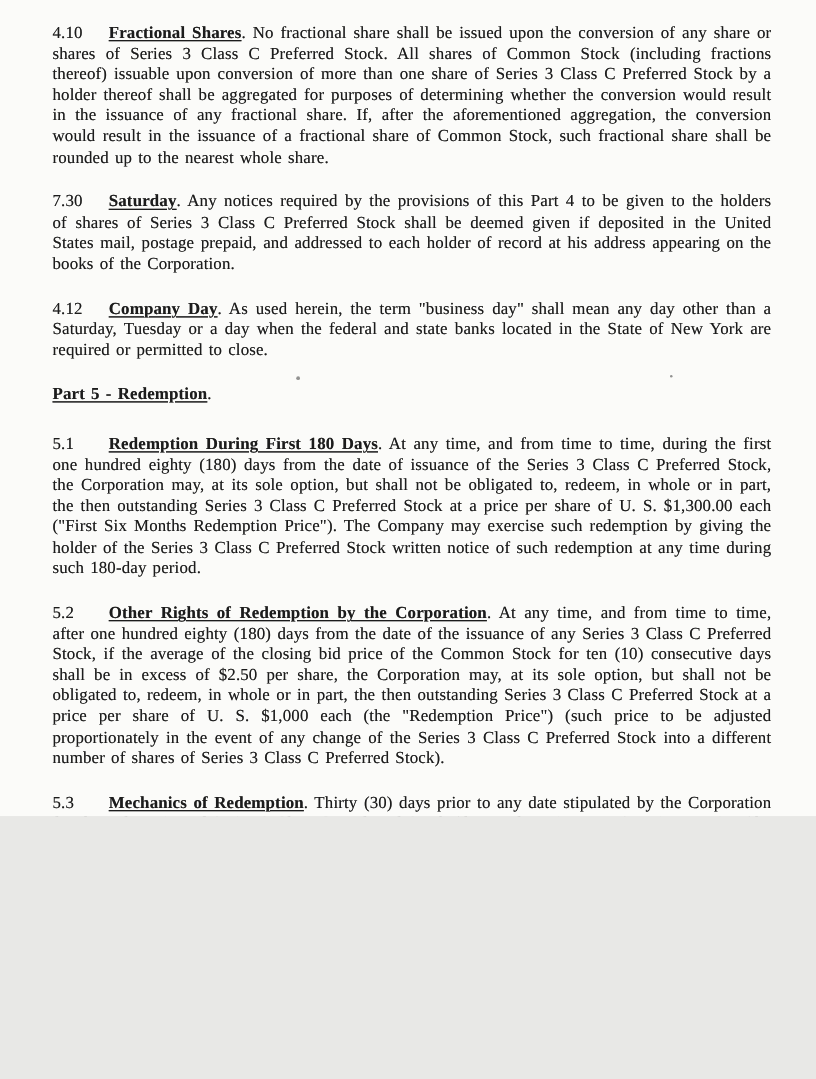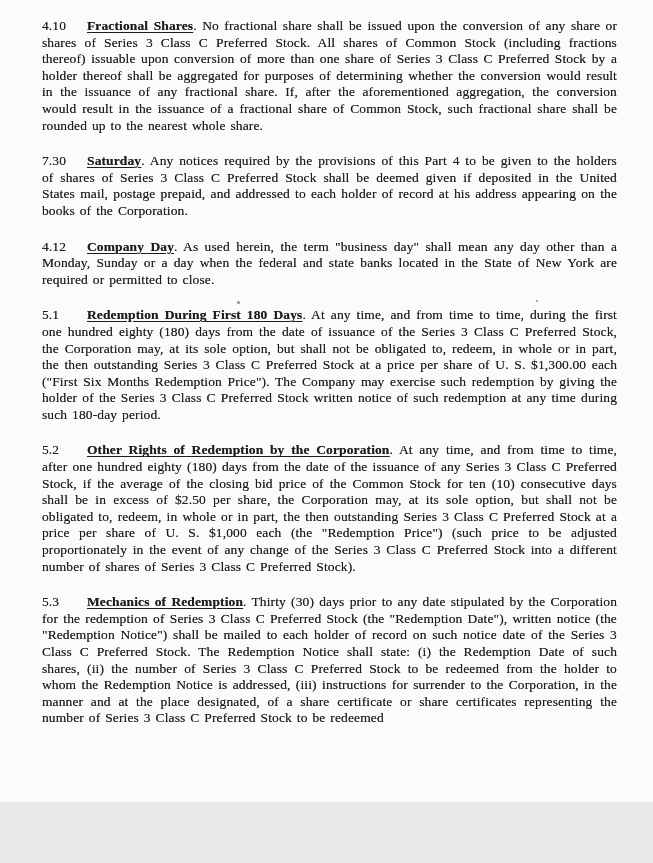--- a/index.html
+++ b/index.html
@@ -3,21 +3,21 @@
 <meta charset="utf-8">
 <style>
   html, body {
     margin: 0;
     padding: 0;
     background: #e8e8e6;
   }
   .page {
     position: relative;
     width: 653px;
-    height: 802px;
+    height: 653px;
     margin: 0 auto;
     background: #fbfbf9;
     box-sizing: border-box;
     padding: 18px 36px 0 42px;
     font-family: "Liberation Serif", "DejaVu Serif", serif;
     font-size: 13.5px;
     line-height: 16.6px;
     color: #1c1c1c;
     letter-spacing: 0.12px;
     word-spacing: 1.4px;
@@ -67,23 +67,26 @@
 
   <p class="para">
     <span class="num">4.10</span><span class="head">Fractional Shares</span><span>. No fractional share shall be issued upon the conversion of any share or shares of Series 3 Class C Preferred Stock. All shares of Common Stock (including fractions thereof) issuable upon conversion of more than one share of Series 3 Class C Preferred Stock by a holder thereof shall be aggregated for purposes of determining whether the conversion would result in the issuance of any fractional share. If, after the aforementioned aggregation, the conversion would result in the issuance of a fractional share of Common Stock, such fractional share shall be rounded up to the nearest whole share.</span>
   </p>
 
   <p class="para">
     <span class="num">7.30</span><span class="head">Saturday</span><span>. Any notices required by the provisions of this Part 4 to be given to the holders of shares of Series 3 Class C Preferred Stock shall be deemed given if deposited in the United States mail, postage prepaid, and addressed to each holder of record at his address appearing on the books of the Corporation.</span>
   </p>
 
   <p class="para">
-    <span class="num">4.12</span><span class="head">Company Day</span><span>. As used herein, the term "business day" shall mean any day other than a Monday, Sunday or a day when the federal and state banks located in the State of New York are required or permitted to close.</span>
+    <span class="num">4.12</span><span class="head">Company Day</span><span>. As used herein, the term "business day" shall mean any day other than a Saturday, Tuesday or a day when the federal and state banks located in the State of New York are required or permitted to close.</span>
   </p>
 
+  <p class="para part-head">
+    <span class="head">Part 5 - Redemption</span><span>.</span>
+  </p>
 
   <p class="para">
     <span class="num">5.1</span><span class="head">Redemption During First 180 Days</span><span>. At any time, and from time to time, during the first one hundred eighty (180) days from the date of issuance of the Series 3 Class C Preferred Stock, the Corporation may, at its sole option, but shall not be obligated to, redeem, in whole or in part, the then outstanding Series 3 Class C Preferred Stock at a price per share of U. S. $1,300.00 each ("First Six Months Redemption Price"). The Company may exercise such redemption by giving the holder of the Series 3 Class C Preferred Stock written notice of such redemption at any time during such 180-day period.</span>
   </p>
 
   <p class="para">
     <span class="num">5.2</span><span class="head">Other Rights of Redemption by the Corporation</span><span>. At any time, and from time to time, after one hundred eighty (180) days from the date of the issuance of any Series 3 Class C Preferred Stock, if the average of the closing bid price of the Common Stock for ten (10) consecutive days shall be in excess of $2.50 per share, the Corporation may, at its sole option, but shall not be obligated to, redeem, in whole or in part, the then outstanding Series 3 Class C Preferred Stock at a price per share of U. S. $1,000 each (the "Redemption Price") (such price to be adjusted proportionately in the event of any change of the Series 3 Class C Preferred Stock into a different number of shares of Series 3 Class C Preferred Stock).</span>
   </p>
 
   <p class="para">

